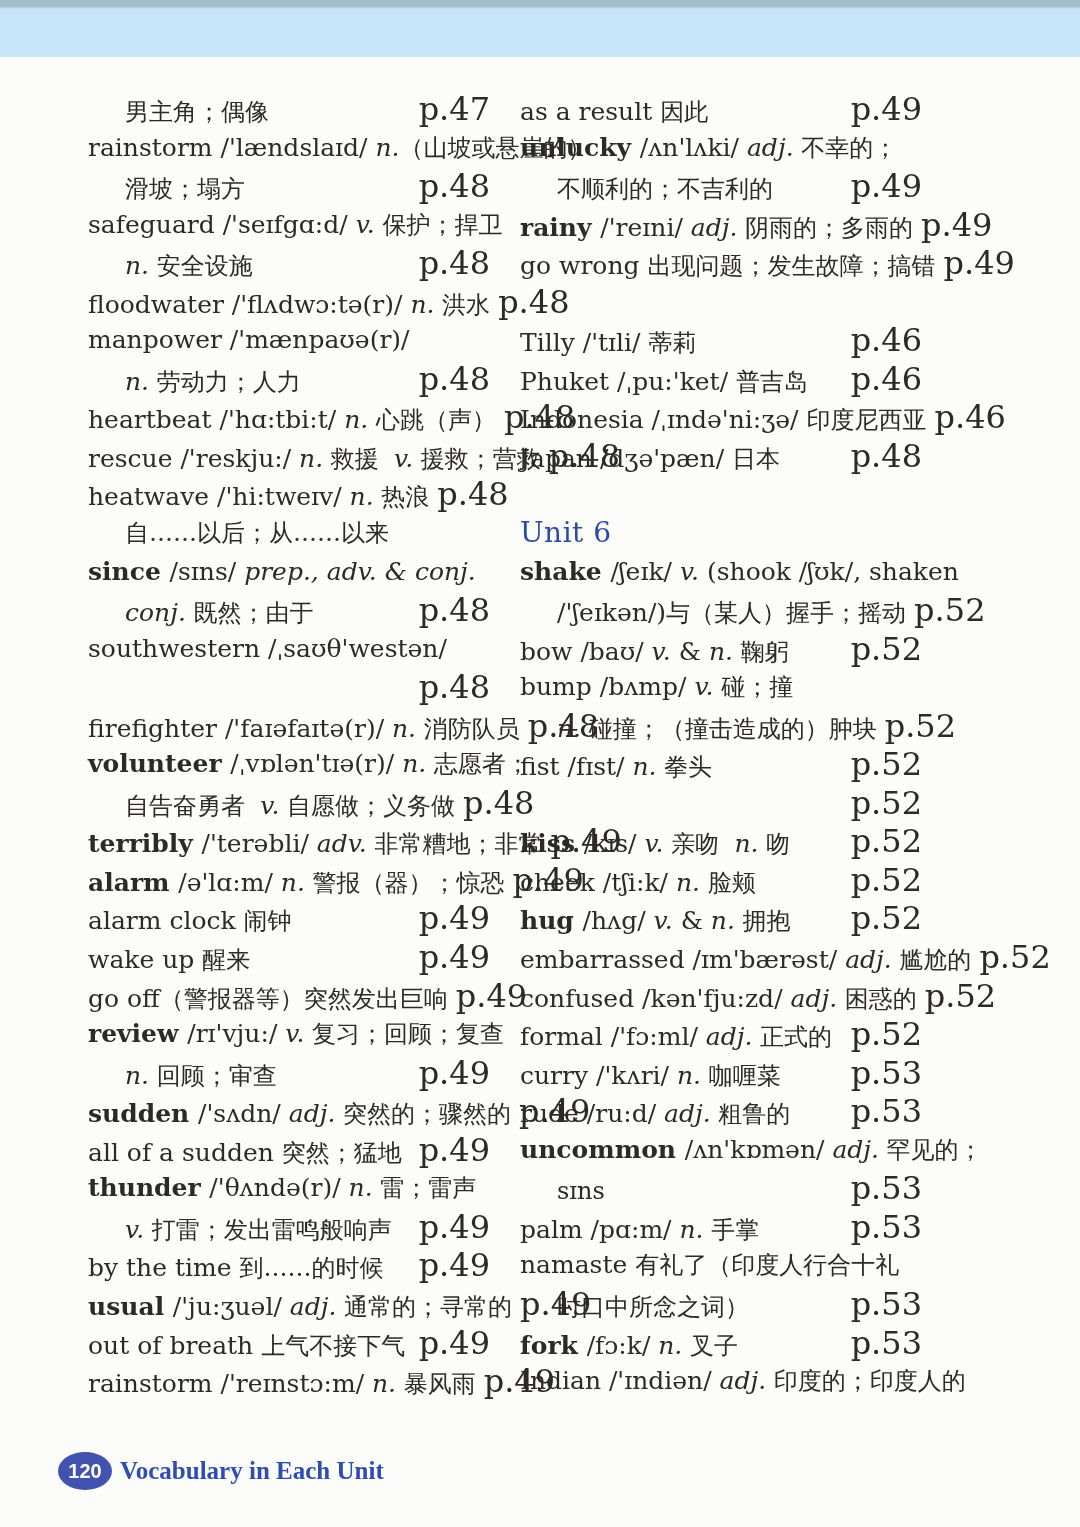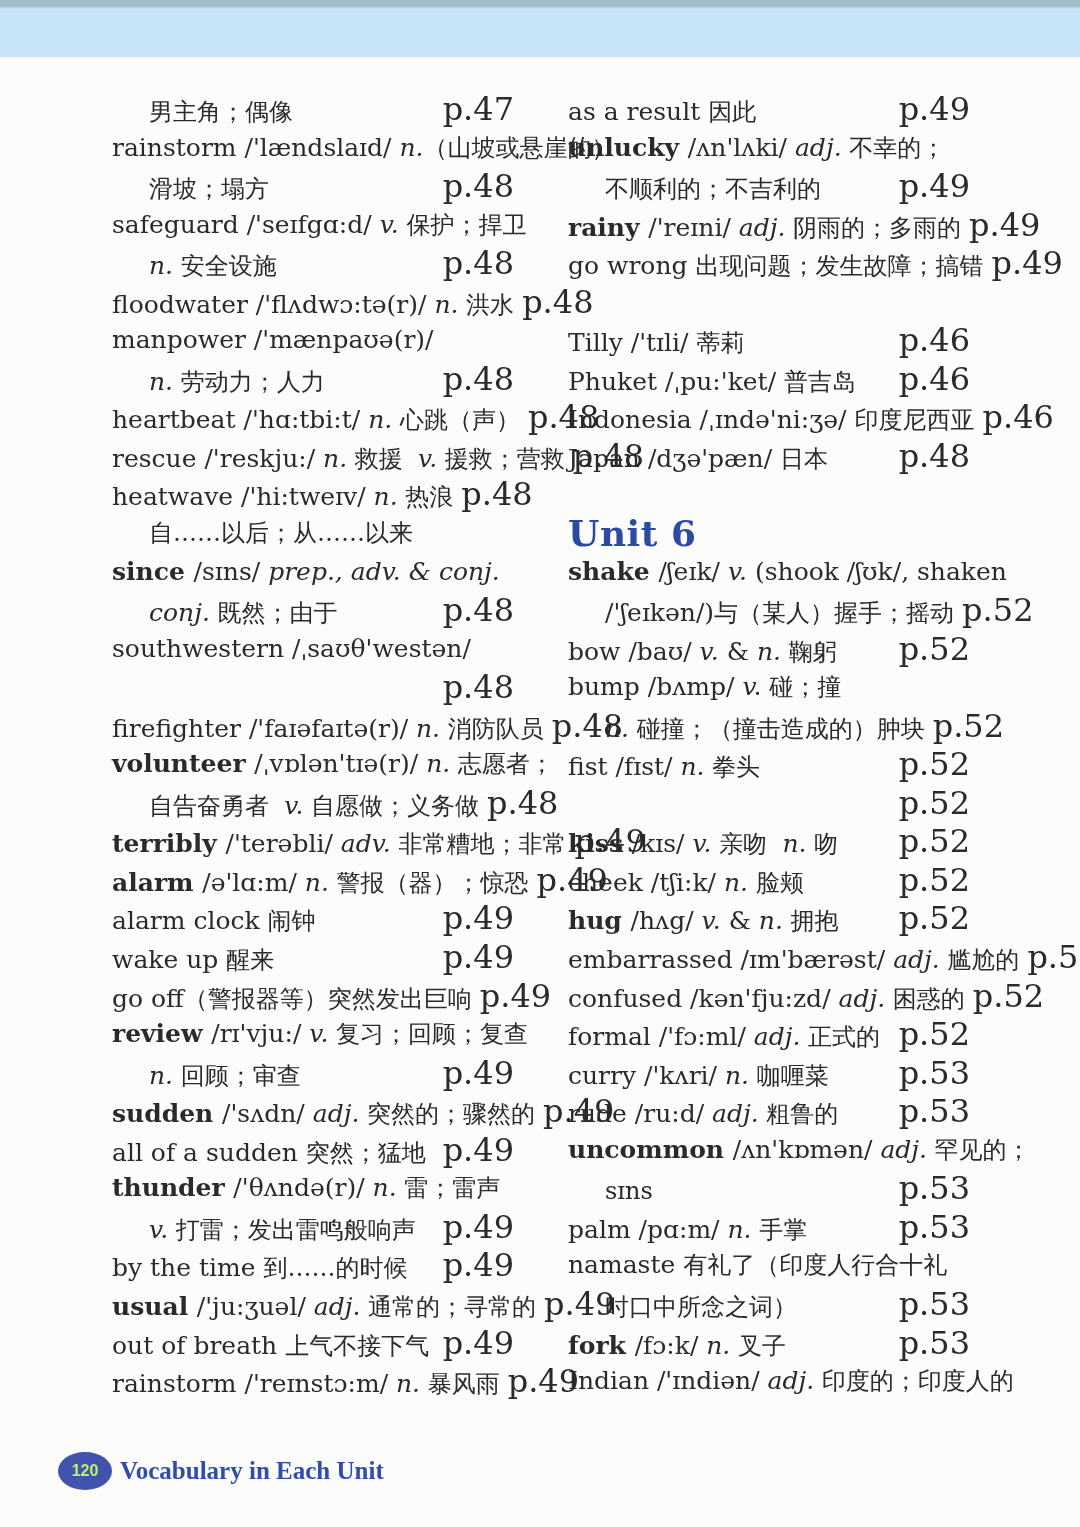--- a/index.html
+++ b/index.html
@@ -27,62 +27,62 @@
     height:57px;
     background:linear-gradient(to bottom, var(--band-edge) 0px, var(--band-edge) 6px, var(--band) 9px, var(--band) 100%);
   }
   .content{
     position:absolute;
     top:90px; left:88px;
     width:834px;
     display:flex;
     gap:30px;
   }
-  .col{ width:402px;margin-left:24px; }
+  .col{ width:402px; }
   .line{
     display:flex;
     align-items:baseline;
     height:38.55px;
     font-size:25px;
     line-height:38.55px;
     white-space:pre;
   }
   .line.indent .line-text{ padding-left:37px; }
   .line.blank{ }
   .line-text{ white-space:pre; }
   .s-en{ }
   .s-b{ font-weight:bold; }
   .s-i{ font-style:italic; }
   .s-cn{ font-size:24px; }
   .s-unit{
-    font-weight:bold;
+    font-weight:normal;
     color:var(--unit-blue);
-    font-size:36px;
+    font-size:28px;
     letter-spacing:0.5px;
   }
   .pageref{
     margin-left:auto;
     font-size:32px;
     padding-left:8px;
   }
   .footer{
     position:absolute;
     left:58px; top:1452px;
     display:flex;
     align-items:center;
   }
   .badge{
     display:inline-block;
     width:54px; height:38px;
     border-radius:27px/19px;
     background:var(--badge-blue);
-    color:#bef264;
+    color:#ffffff;
     font-family:"Liberation Sans",sans-serif;
     font-weight:bold;
-    font-size:16px;
+    font-size:20px;
     line-height:38px;
     text-align:center;
   }
   .footer-label{
     margin-left:8px;
     color:var(--footer-blue);
     font-family:Liberation Serif, serif;
     font-weight:bold;
     font-size:25px;
     text-align:center;

